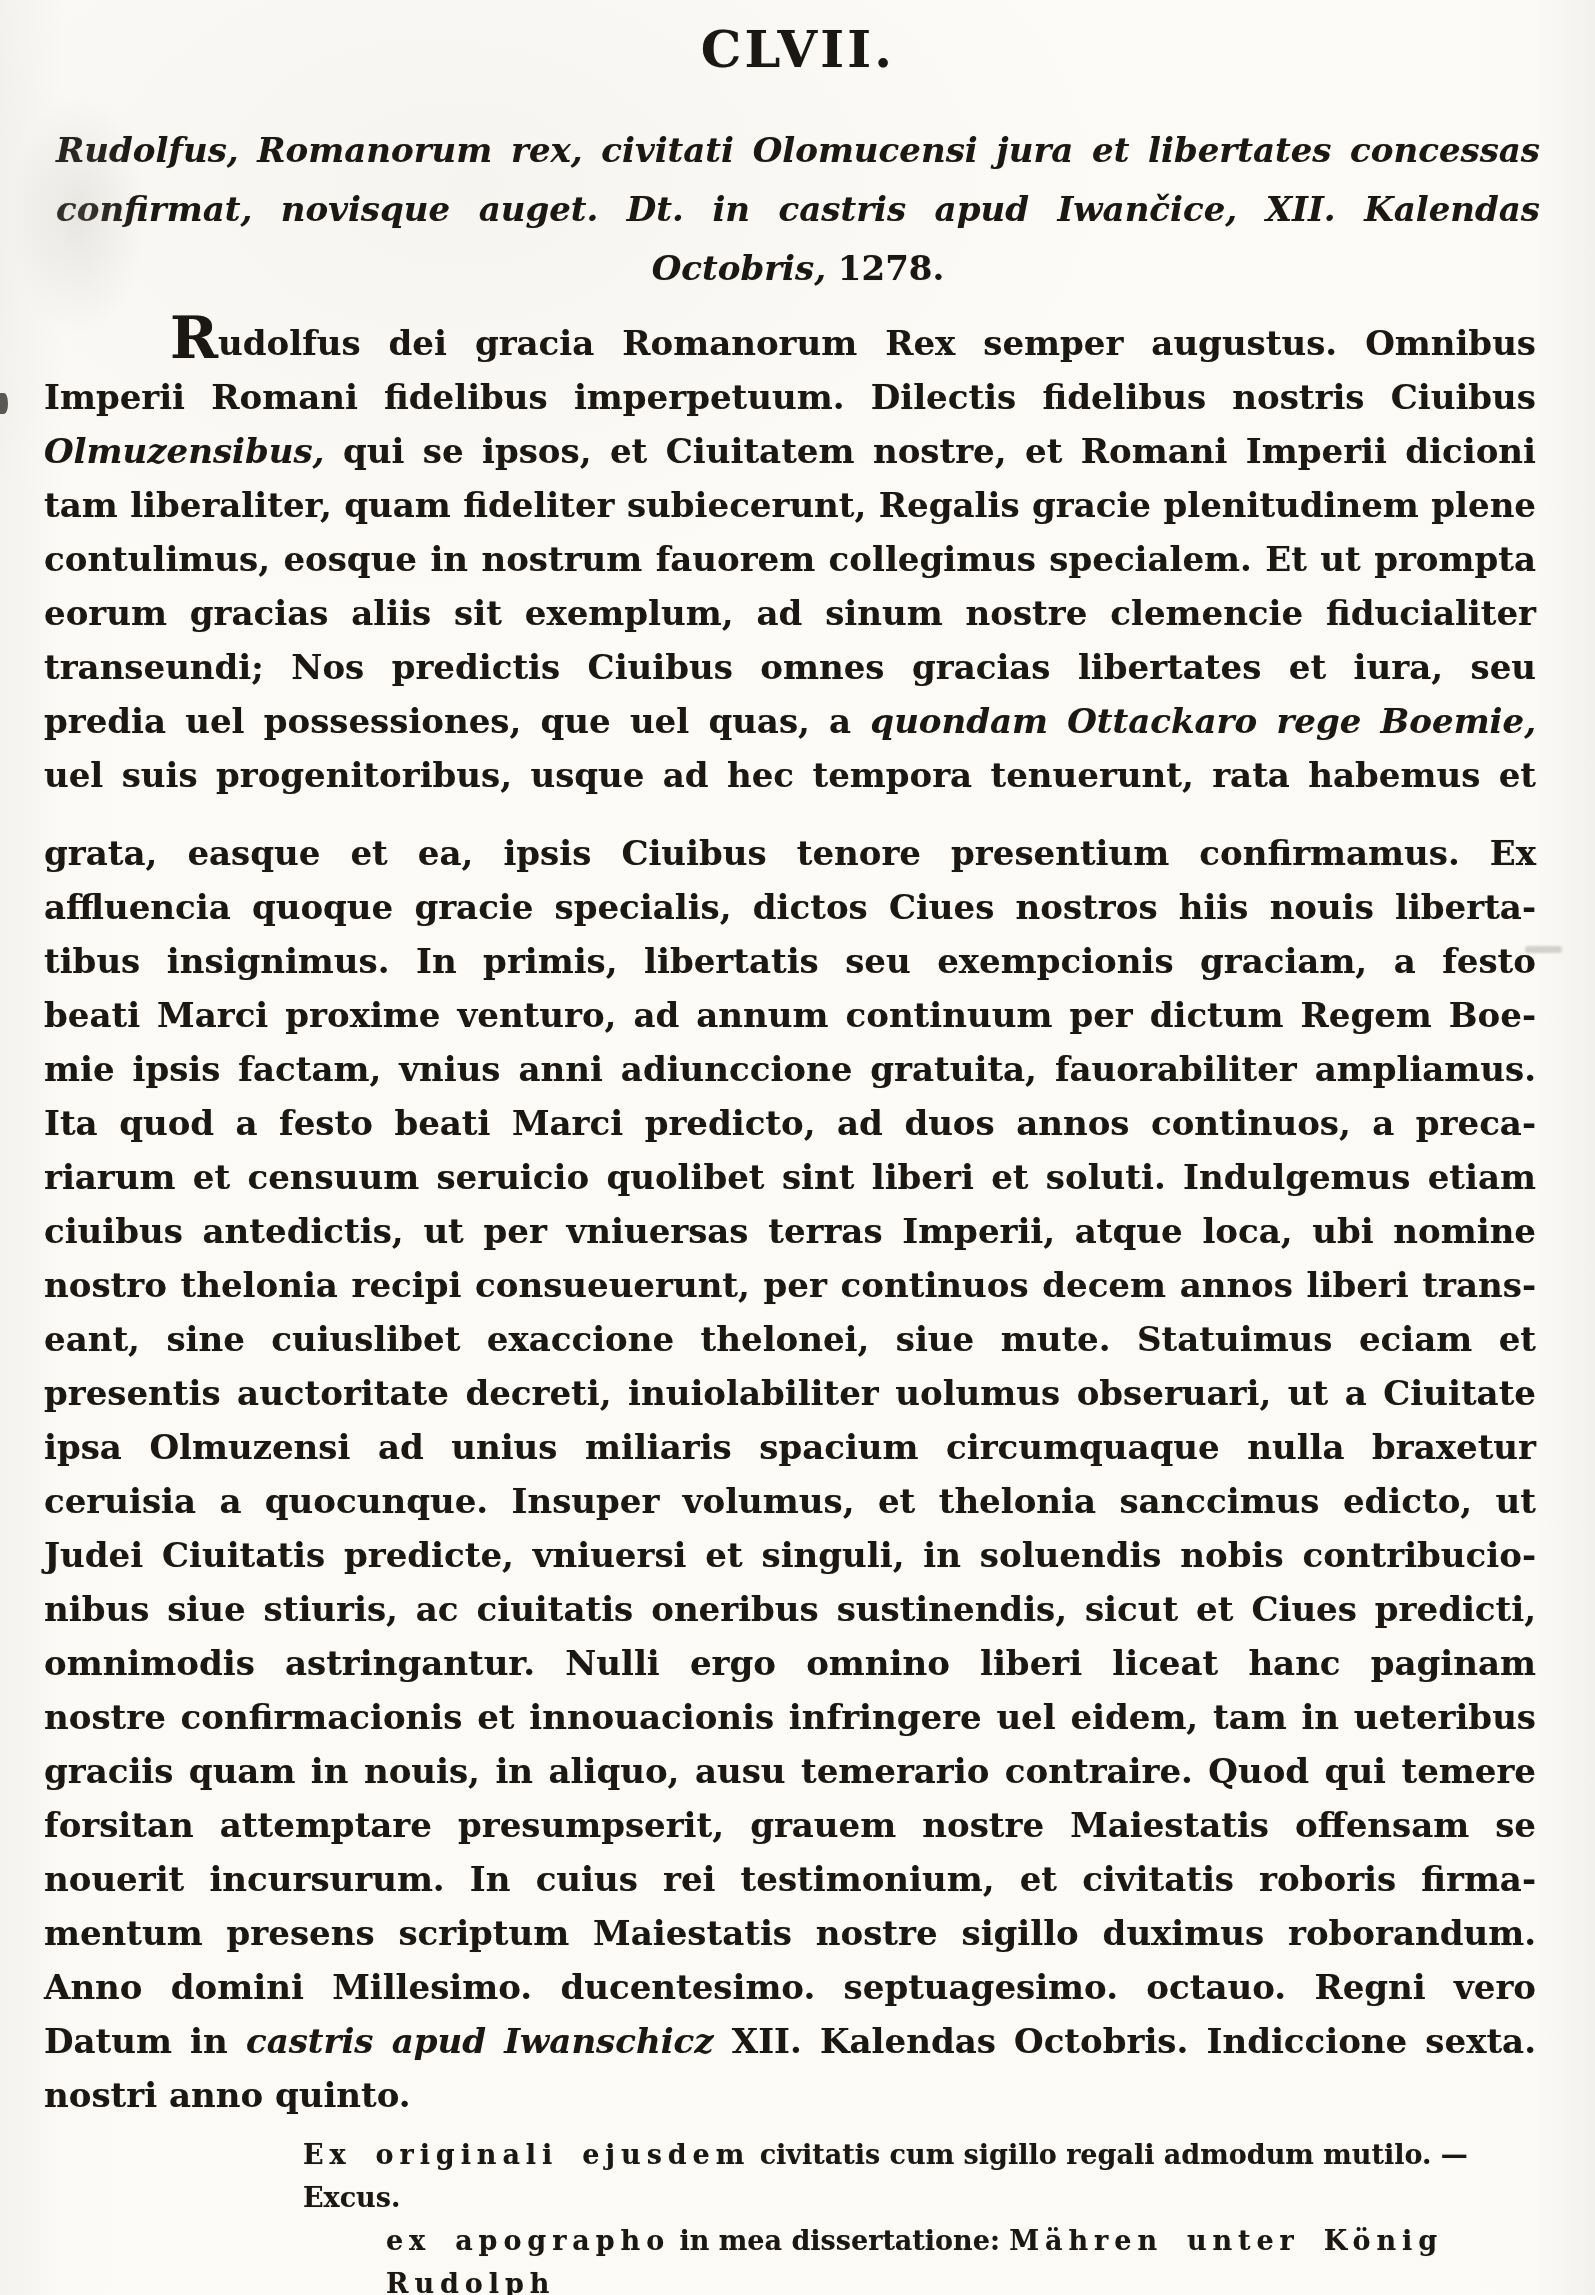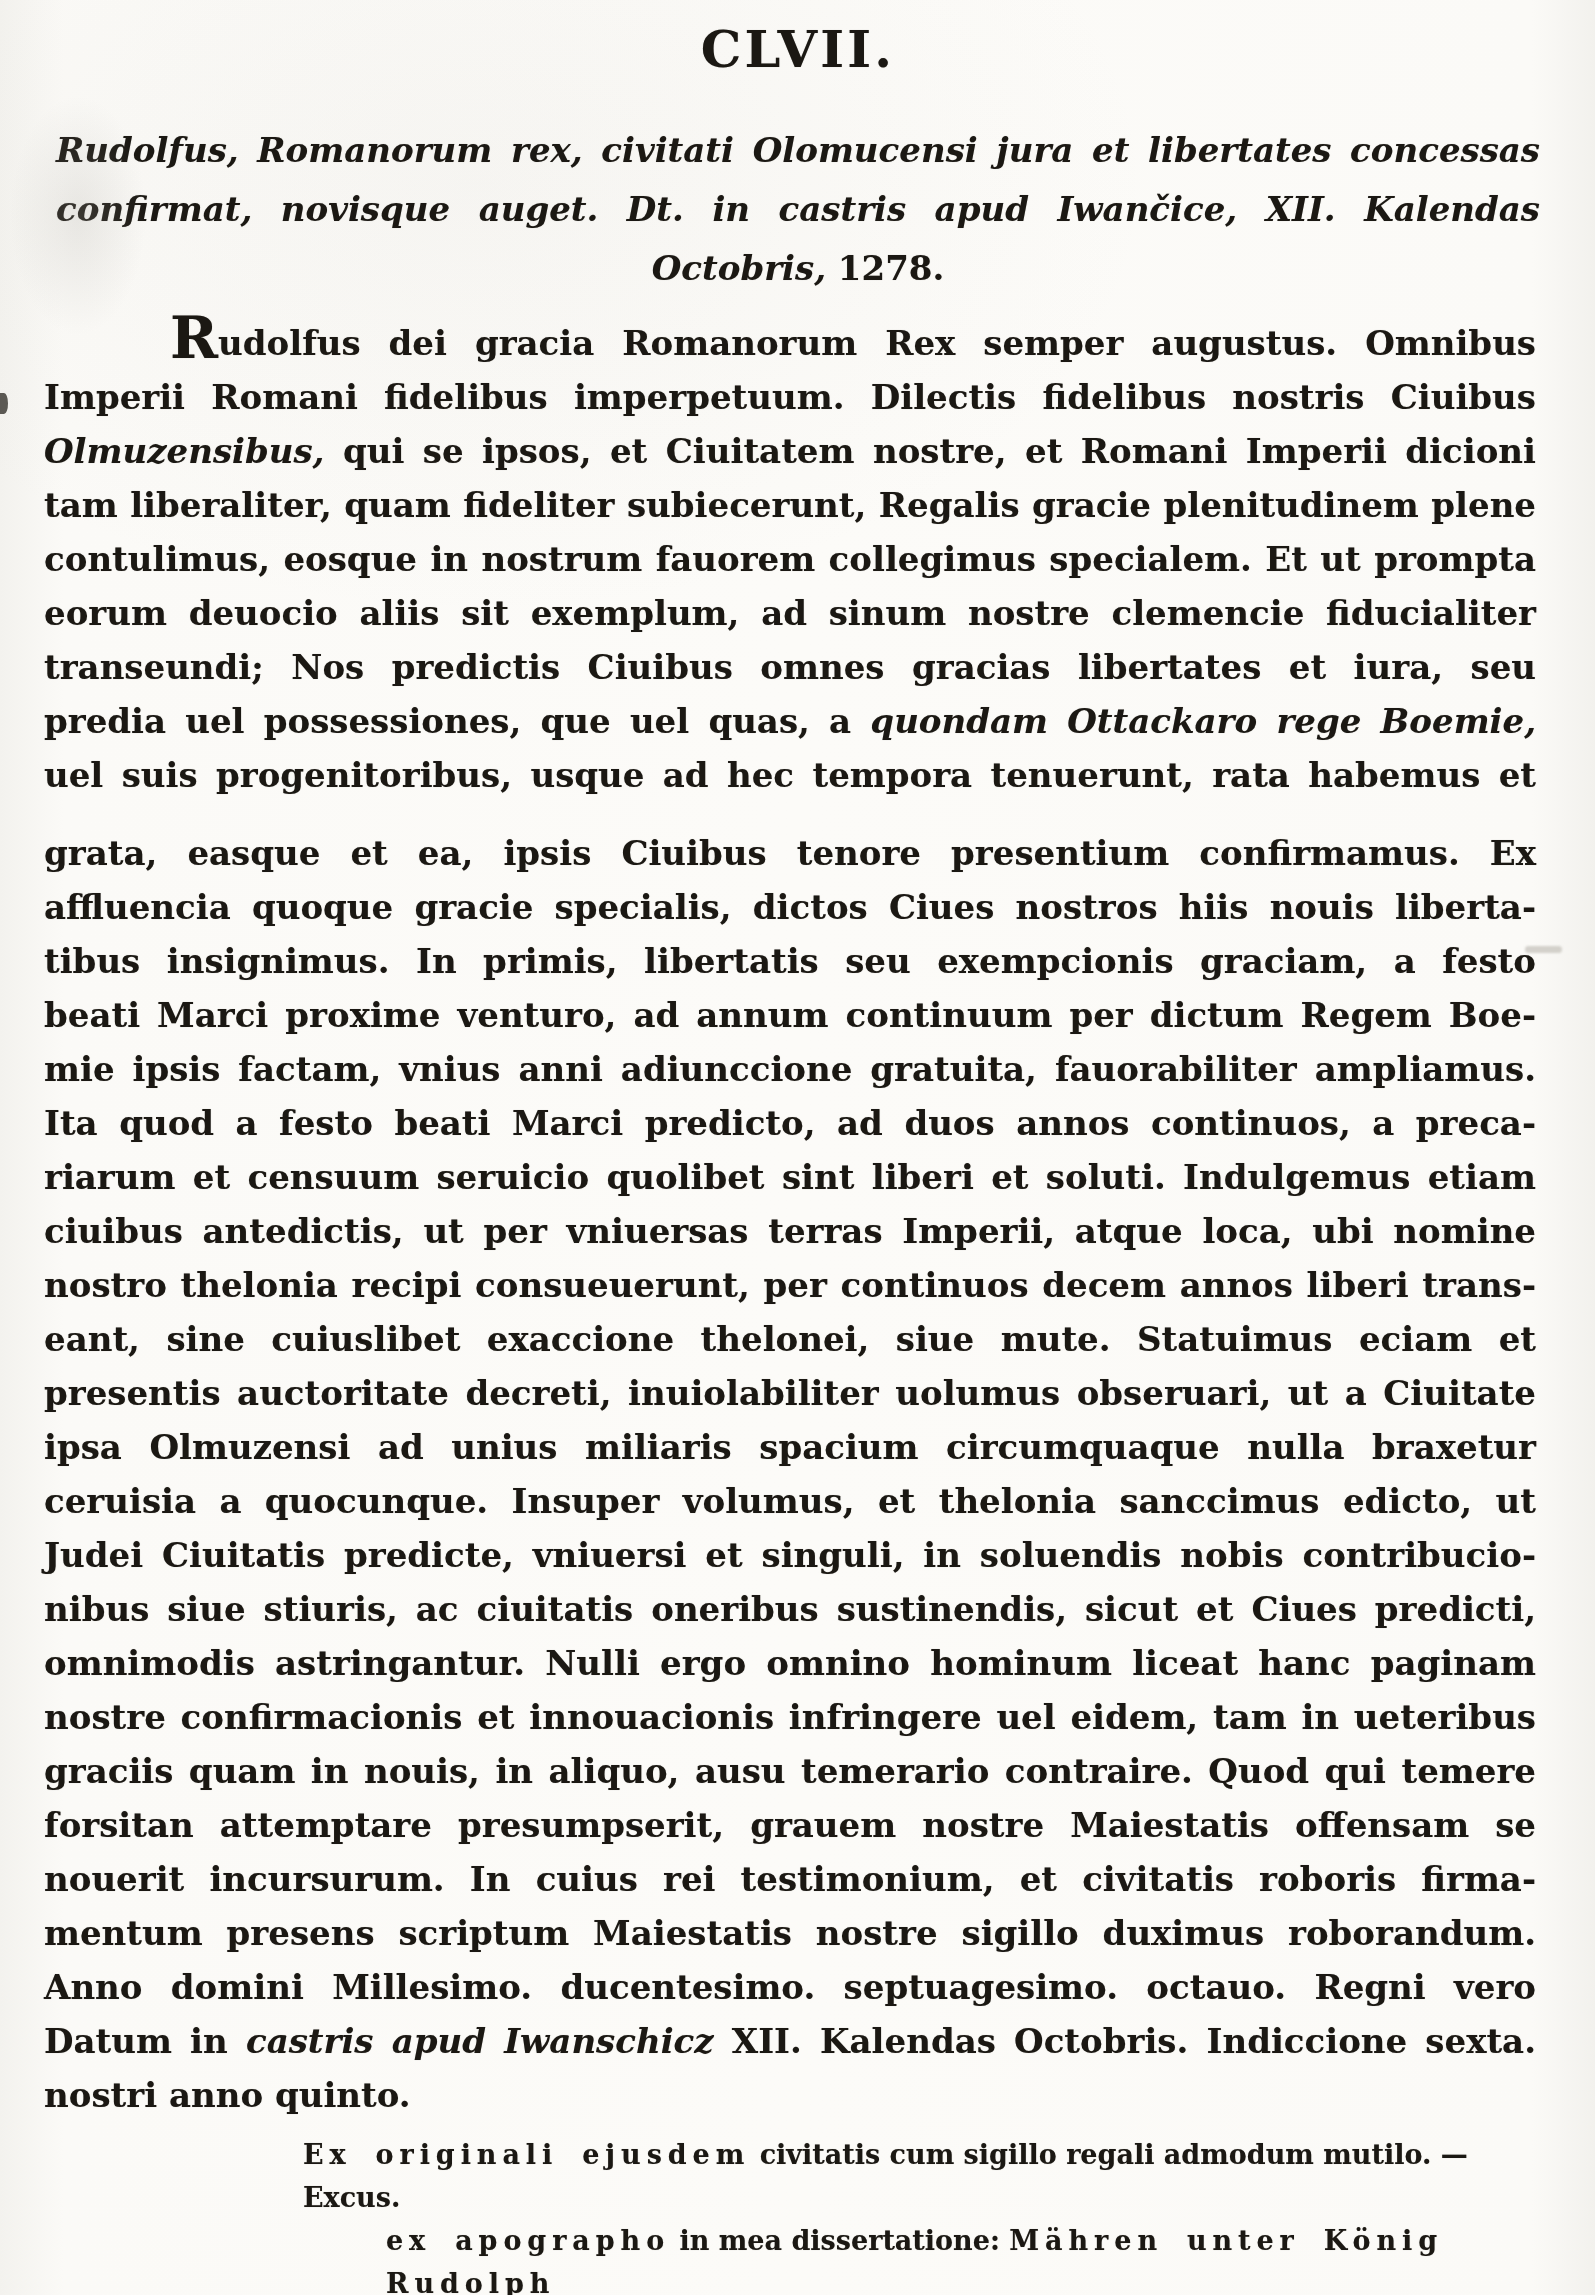--- a/index.html
+++ b/index.html
@@ -82,40 +82,40 @@
       <div class="tl"><span class="it">confirmat, novisque auget. Dt. in castris apud Iwančice, XII. Kalendas</span></div>
       <div class="tl al-center"><span class="it">Octobris, </span><span>1278.</span></div>
     </div>
 
   <div class="body">
       <div class="tl indent"><span class="dropcap">R</span><span>udolfus dei gracia Romanorum Rex semper augustus. Omnibus</span></div>
       <div class="tl"><span>Imperii Romani fidelibus imperpetuum. Dilectis fidelibus nostris Ciuibus</span></div>
       <div class="tl"><span class="it">Olmuzensibus,</span><span> qui se ipsos, et Ciuitatem nostre, et Romani Imperii dicioni</span></div>
       <div class="tl"><span>tam liberaliter, quam fideliter subiecerunt, Regalis gracie plenitudinem plene</span></div>
       <div class="tl"><span>contulimus, eosque in nostrum fauorem collegimus specialem. Et ut prompta</span></div>
-      <div class="tl"><span>eorum deuocio aliis sit exemplum, ad sinum nostre clemencie fiducialiter</span></div>
+      <div class="tl"><span>eorum gracias aliis sit exemplum, ad sinum nostre clemencie fiducialiter</span></div>
       <div class="tl"><span>transeundi; Nos predictis Ciuibus omnes gracias libertates et iura, seu</span></div>
       <div class="tl"><span>predia uel possessiones, que uel quas, a </span><span class="it">quondam Ottackaro rege Boemie,</span></div>
       <div class="tl"><span>uel suis progenitoribus, usque ad hec tempora tenuerunt, rata habemus et</span></div>
       <div class="tl gap"><span>grata, easque et ea, ipsis Ciuibus tenore presentium confirmamus. Ex</span></div>
       <div class="tl"><span>affluencia quoque gracie specialis, dictos Ciues nostros hiis nouis liberta-</span></div>
       <div class="tl"><span>tibus insignimus. In primis, libertatis seu exempcionis graciam, a festo</span></div>
       <div class="tl"><span>beati Marci proxime venturo, ad annum continuum per dictum Regem Boe-</span></div>
       <div class="tl"><span>mie ipsis factam, vnius anni adiunccione gratuita, fauorabiliter ampliamus.</span></div>
       <div class="tl"><span>Ita quod a festo beati Marci predicto, ad duos annos continuos, a preca-</span></div>
       <div class="tl"><span>riarum et censuum seruicio quolibet sint liberi et soluti. Indulgemus etiam</span></div>
       <div class="tl"><span>ciuibus antedictis, ut per vniuersas terras Imperii, atque loca, ubi nomine</span></div>
       <div class="tl"><span>nostro thelonia recipi consueuerunt, per continuos decem annos liberi trans-</span></div>
       <div class="tl"><span>eant, sine cuiuslibet exaccione thelonei, siue mute. Statuimus eciam et</span></div>
       <div class="tl"><span>presentis auctoritate decreti, inuiolabiliter uolumus obseruari, ut a Ciuitate</span></div>
       <div class="tl"><span>ipsa Olmuzensi ad unius miliaris spacium circumquaque nulla braxetur</span></div>
       <div class="tl"><span>ceruisia a quocunque. Insuper volumus, et thelonia sanccimus edicto, ut</span></div>
       <div class="tl"><span>Judei Ciuitatis predicte, vniuersi et singuli, in soluendis nobis contribucio-</span></div>
       <div class="tl"><span>nibus siue stiuris, ac ciuitatis oneribus sustinendis, sicut et Ciues predicti,</span></div>
-      <div class="tl"><span>omnimodis astringantur. Nulli ergo omnino hominum liceat hanc paginam</span></div>
+      <div class="tl"><span>omnimodis astringantur. Nulli ergo omnino liberi liceat hanc paginam</span></div>
       <div class="tl"><span>nostre confirmacionis et innouacionis infringere uel eidem, tam in ueteribus</span></div>
       <div class="tl"><span>graciis quam in nouis, in aliquo, ausu temerario contraire. Quod qui temere</span></div>
       <div class="tl"><span>forsitan attemptare presumpserit, grauem nostre Maiestatis offensam se</span></div>
       <div class="tl"><span>nouerit incursurum. In cuius rei testimonium, et civitatis roboris firma-</span></div>
       <div class="tl"><span>mentum presens scriptum Maiestatis nostre sigillo duximus roborandum.</span></div>
       <div class="tl"><span>Anno domini Millesimo. ducentesimo. septuagesimo. octauo. Regni vero</span></div>
       <div class="tl"><span>Datum in </span><span class="it">castris apud Iwanschicz</span><span> XII. Kalendas Octobris. Indiccione sexta.</span></div>
       <div class="tl al-left"><span>nostri anno quinto.</span></div>
     </div>
 

